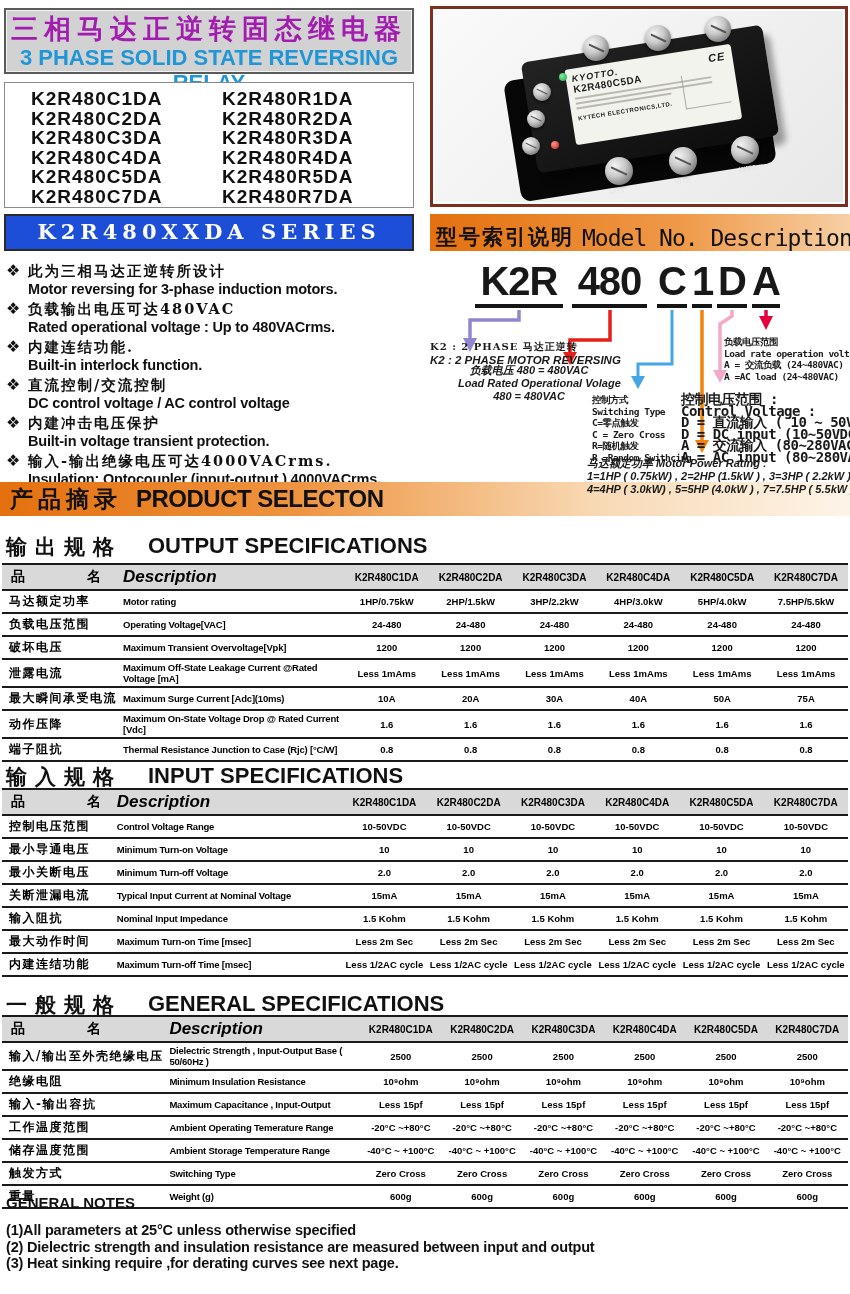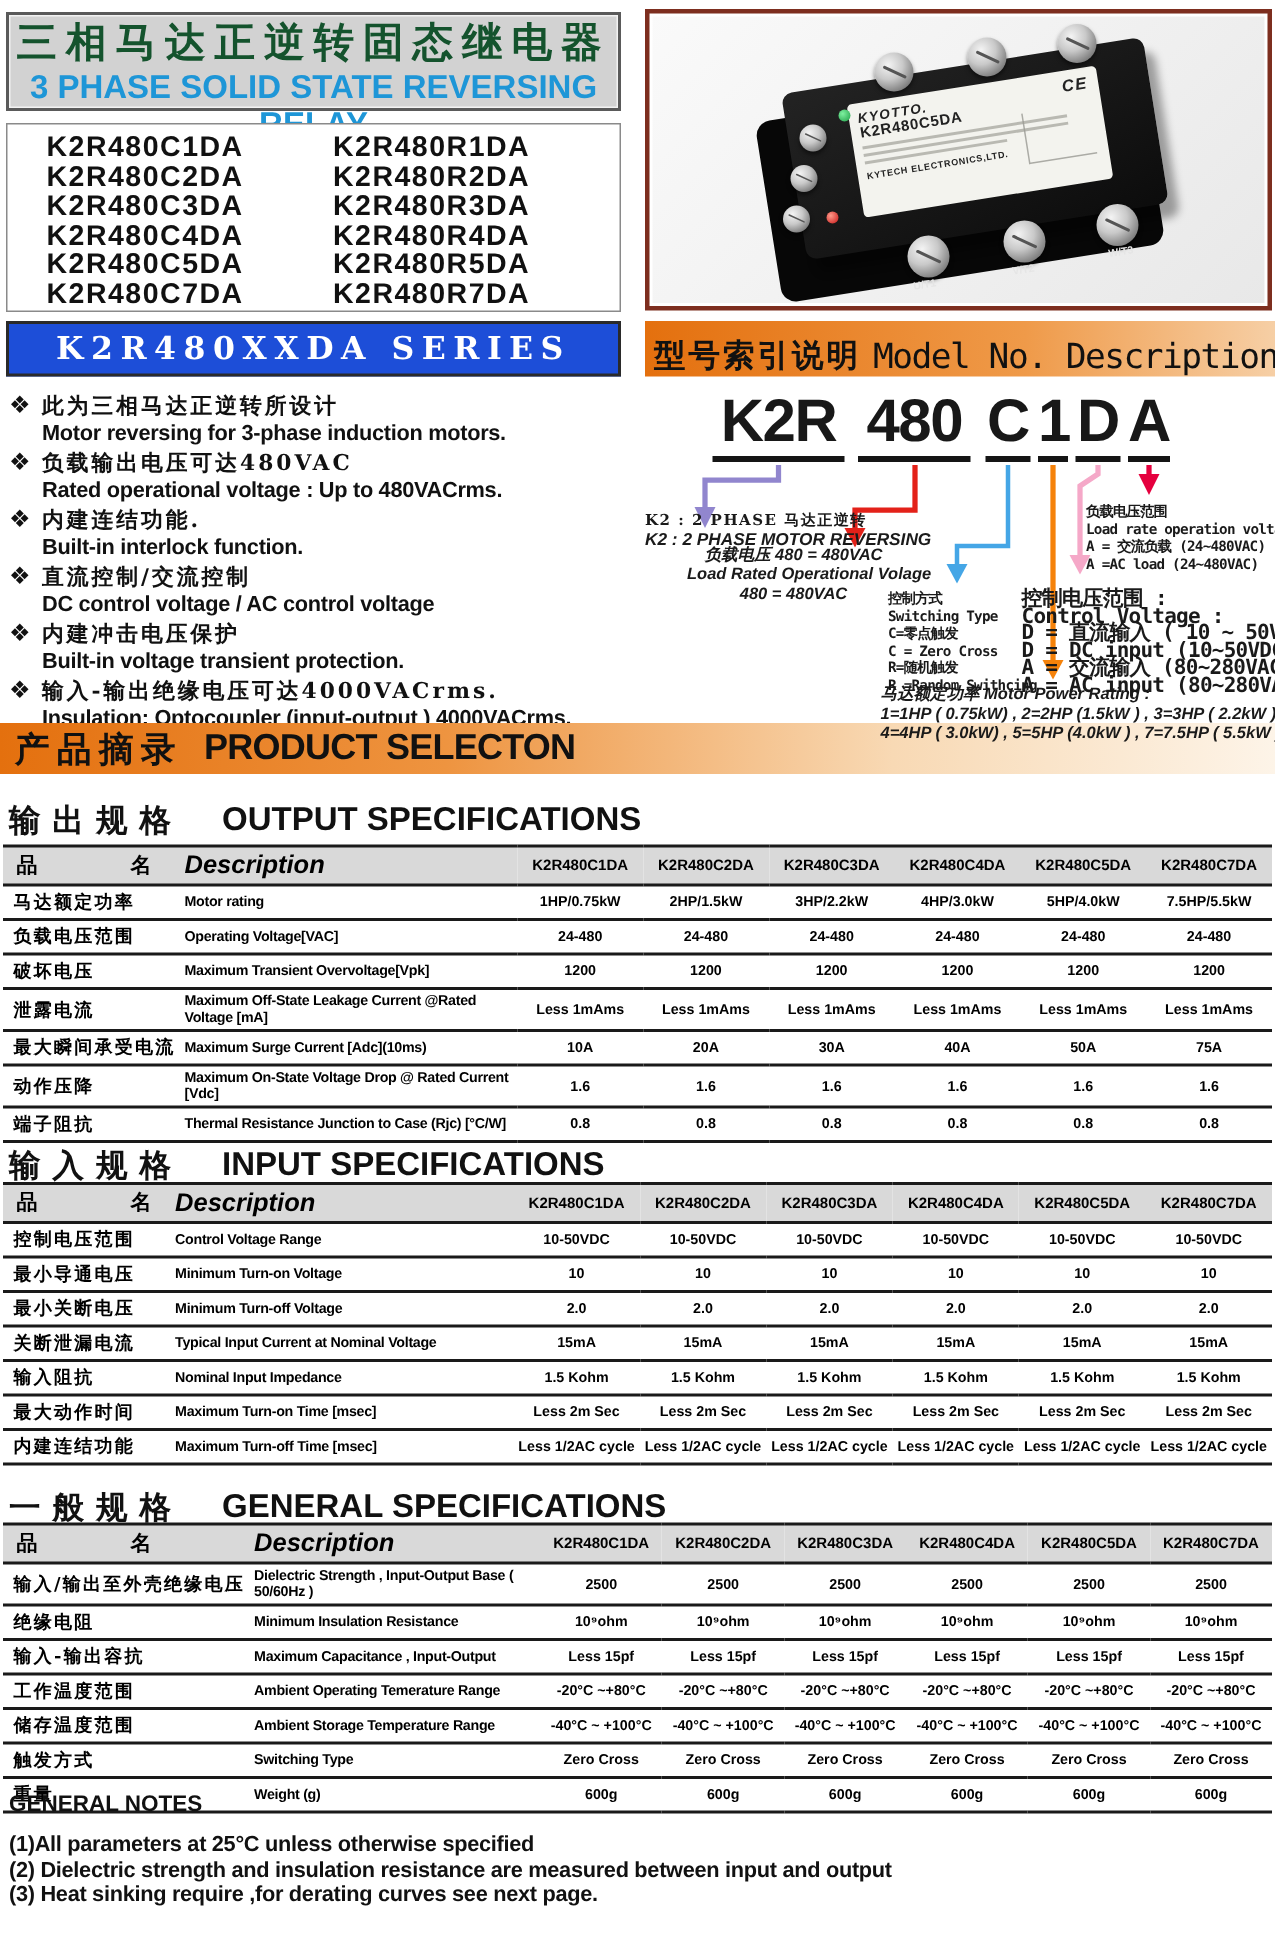--- a/index.html
+++ b/index.html
@@ -3,21 +3,21 @@
 <meta charset="utf-8">
 <style>
   * { margin:0; padding:0; box-sizing:border-box; }
   body { background:#fff; font-family:"Liberation Sans", sans-serif; }
   .page { position:relative; width:850px; height:1294px; background:#fff; overflow:hidden; }
 
   
   .title-box { position:absolute; left:4px; top:8px; width:410px; height:66px;
     background:#d2d2d2; border:2px solid #5a5a5a; box-shadow:inset 0 0 0 1px #f2f2f2;
     text-align:center; padding-top:3px; }
-  .title-cn { font-family:"DejaVu Serif", serif; font-weight:bold; color:#14532d;
+  .title-cn { font-family:"DejaVu Serif", serif; font-weight:bold; color:#a21caf;
     font-size:27px; letter-spacing:6px; line-height:32px; }
   .title-en { font-weight:800; color:#1e96d7; font-size:22px; letter-spacing:0px; line-height:25px; }
 
   
   .models-box { position:absolute; left:4px; top:82px; width:410px; height:126px;
     border:1px solid #8a8a8a; background:#fff; display:flex; padding:6px 0 0 26px; }
   .mcol { width:50%; }
   .mcol .ln { font-size:19px; font-weight:800; letter-spacing:1px; line-height:19.5px; color:#111; }
 
   

